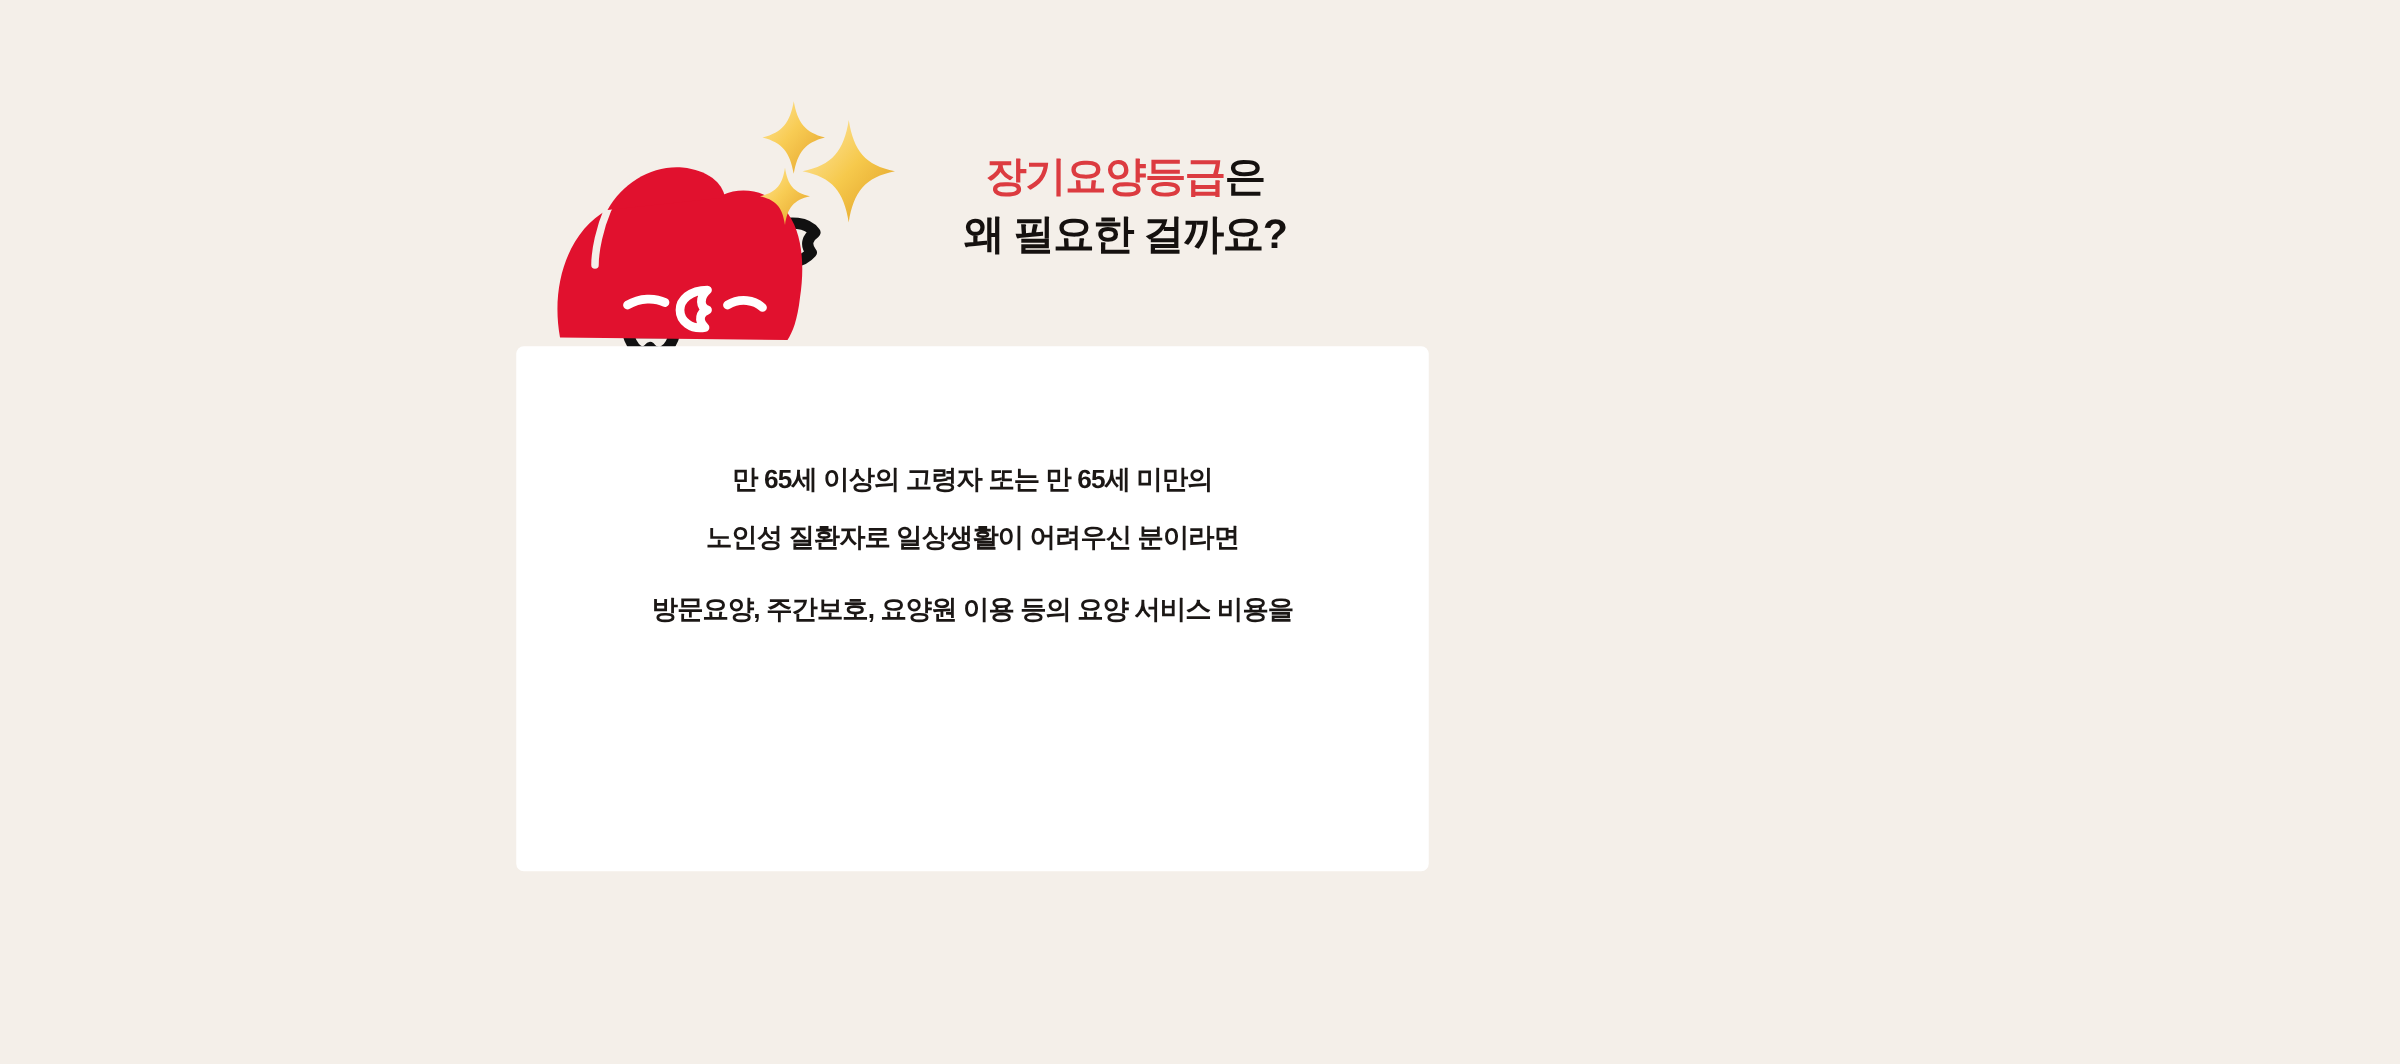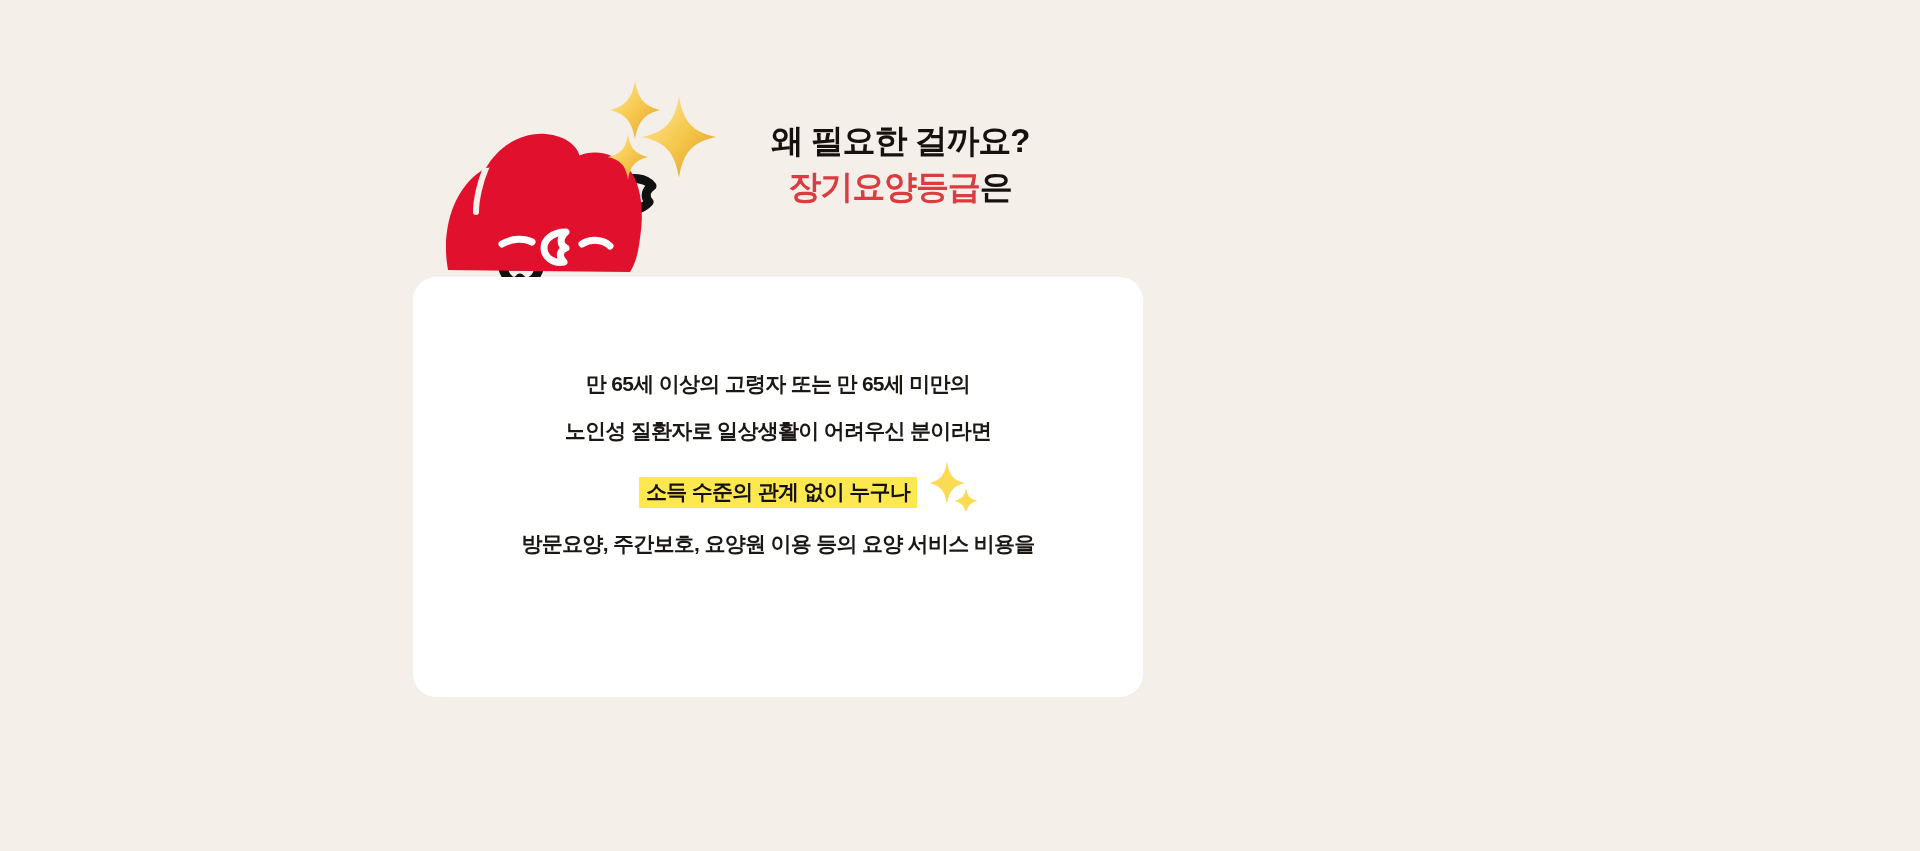--- a/index.html
+++ b/index.html
@@ -69,21 +69,21 @@
   .title-hi { color: #DC3B40; }
 
   
   .card {
     position: absolute;
     left: 413px;
     top: 277px;
     width: 730px;
     height: 420px;
     background: #FFFFFF;
-    border-radius: 23px;
+    border-radius: 6px;
   }
 
   .card-body {
     position: absolute;
     left: 0;
     top: 0;
     width: 730px;
     padding-top: 96px;
     text-align: center;
   }
@@ -174,41 +174,32 @@
 
         <path d="M43 13 C46 30 52 38 68 42 C52 46 46 54 43 71 C40 54 34 46 18 42 C34 38 40 30 43 13 Z" fill="url(#gold1)"></path>
 
         <path d="M87 28 C91 53 100 64 124 69 C100 74 91 85 87 110 C83 85 74 74 50 69 C74 64 83 53 87 28 Z" fill="url(#gold2)"></path>
 
         <path d="M36 66 C38 80 43 86 56 89 C43 92 38 98 36 112 C34 98 29 92 16 89 C29 86 34 80 36 66 Z" fill="url(#gold1)"></path>
       </svg>
     </div>
 
     <div class="title-wrap">
-      <div class="title-line">왜 필요한 걸까요?</div>
       <div class="title-line">
         <span class="title-hi">장기요양등급</span><span>은</span>
       </div>
+      <div class="title-line">왜 필요한 걸까요?</div>
     </div>
   </div>
 
   <div class="card">
     <div class="card-body">
 
       <p class="body-line">만 65세 이상의 고령자 또는 만 65세 미만의</p>
       <p class="body-line tight">노인성 질환자로 일상생활이 어려우신 분이라면</p>
 
-      <div class="hl-row">
-        <span class="hl-text">소득 수준의 관계 없이 누구나</span>
-        <span class="hl-sparkles">
-          <svg viewBox="0 0 46 52" xmlns="http://www.w3.org/2000/svg" aria-hidden="true">
-            <path d="M16 2 C18 16 22 21 34 24 C22 27 18 32 16 46 C14 32 10 27 -2 24 C10 21 14 16 16 2 Z" fill="#FBDB53"></path>
-            <path d="M35 28 C36 37 39 40 47 42 C39 44 36 47 35 56 C34 47 31 44 23 42 C31 40 34 37 35 28 Z" fill="#FBDB53"></path>
-          </svg>
-        </span>
-      </div>
 
       <p class="body-line">방문요양, 주간보호, 요양원 이용 등의 요양 서비스 비용을</p>
 
     </div>
   </div>
 
 </div>
 
 </body></html>

